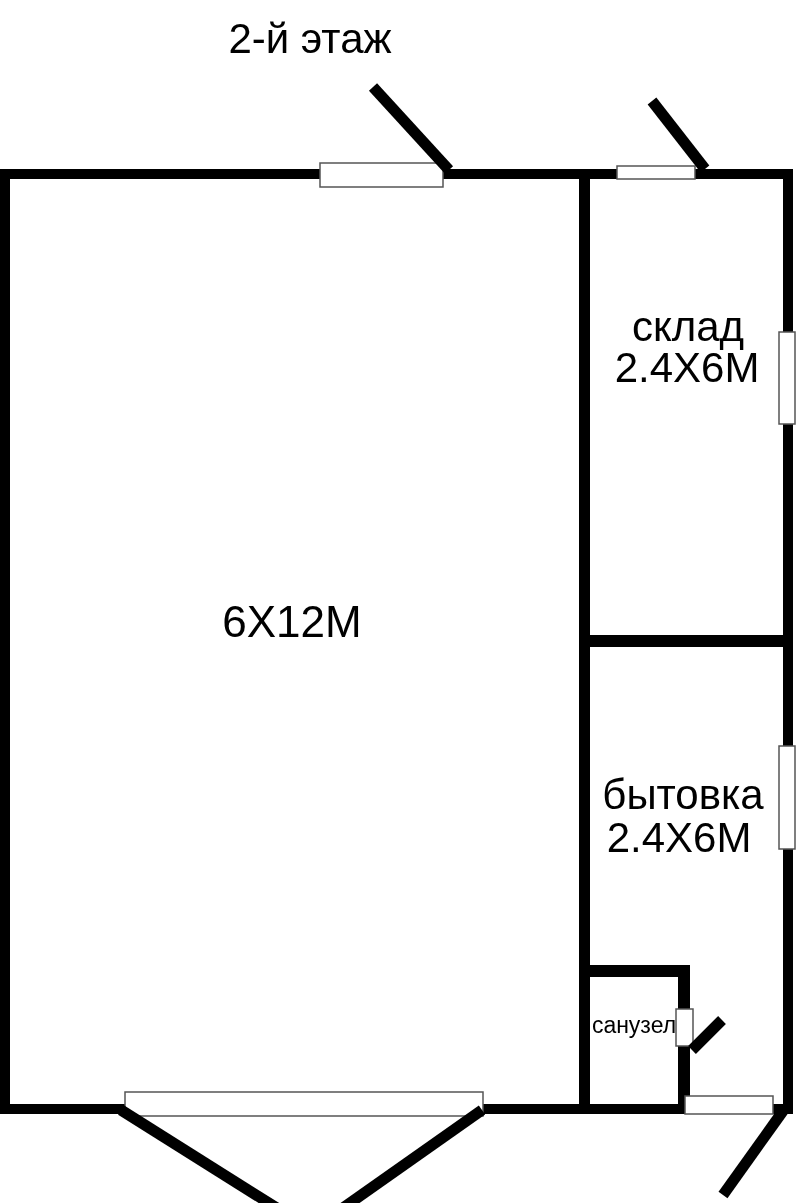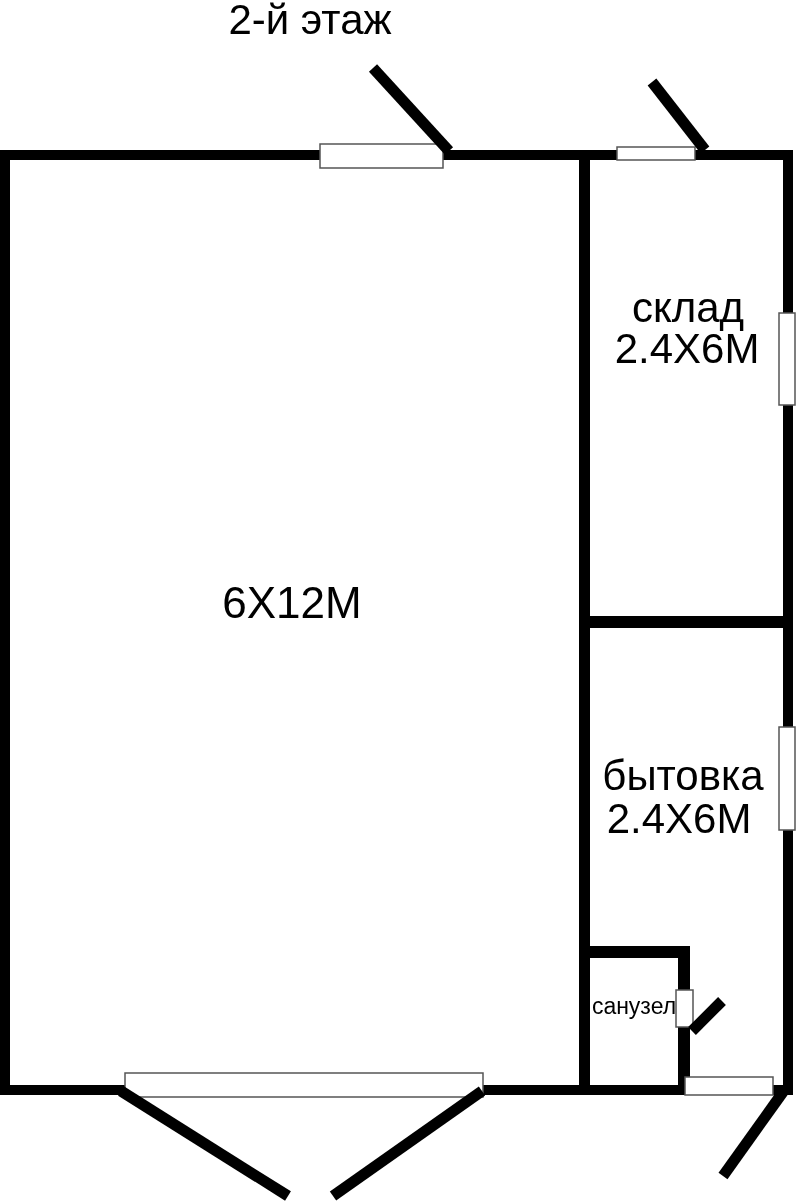--- a/index.html
+++ b/index.html
@@ -9,20 +9,21 @@
     width: 800px;
     height: 1203px;
     overflow: hidden;
     font-family: "Liberation Sans", sans-serif;
   }
   .plan-wrap {
     position: relative;
     width: 800px;
     height: 892px;
     background: #5eead4;
+    margin-top: 19px;
   }
   svg text {
     font-family: "Liberation Sans", "DejaVu Sans", sans-serif;
     fill: #000000;
   }
   .room-name   { font-size: 42px; }
   .room-size   { font-size: 42px; }
   .main-label  { font-size: 44px; }
   .plan-title  { font-size: 42px; }
   .small-label { font-size: 23px; }

